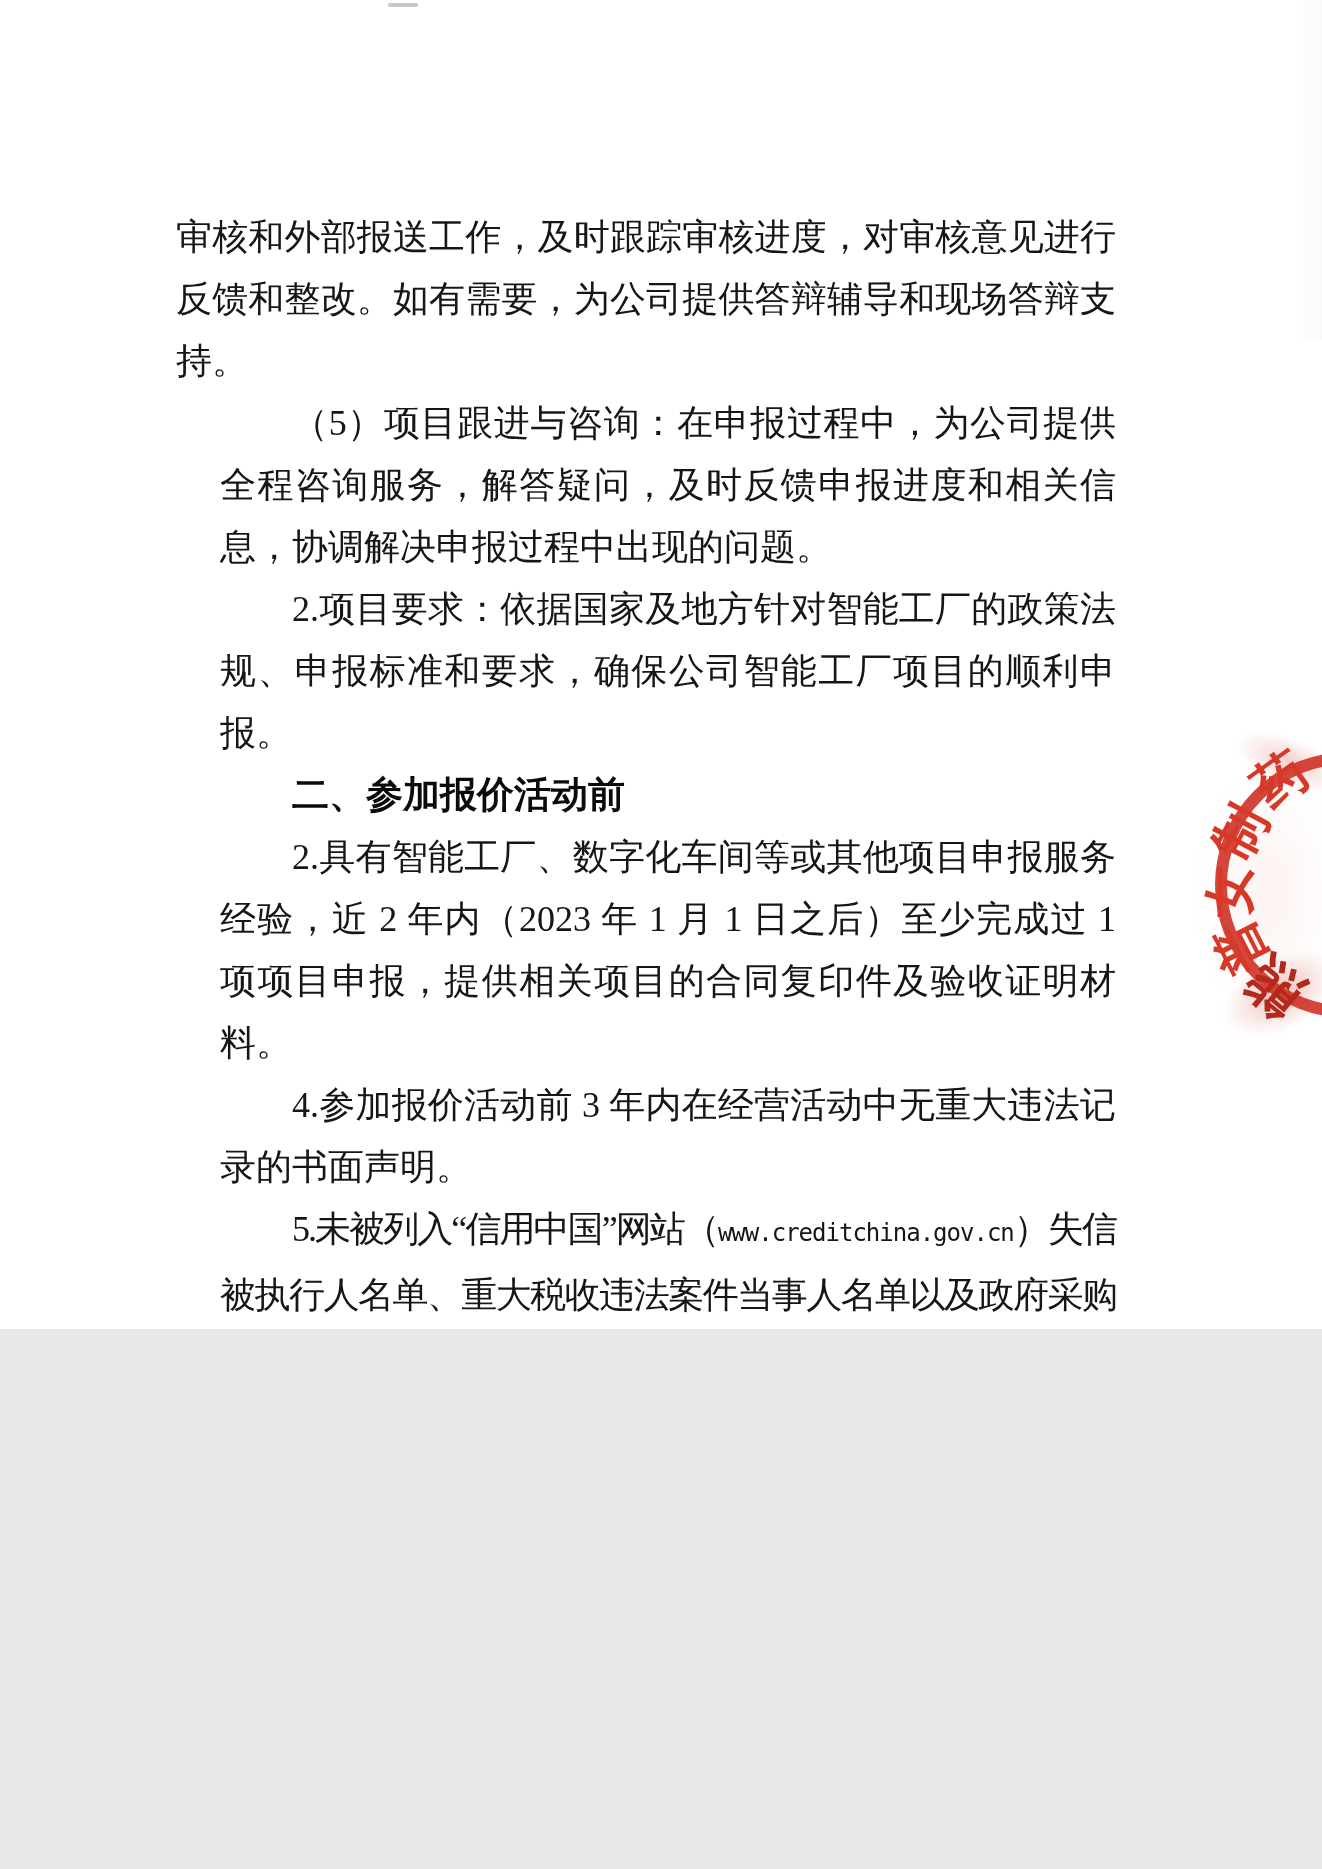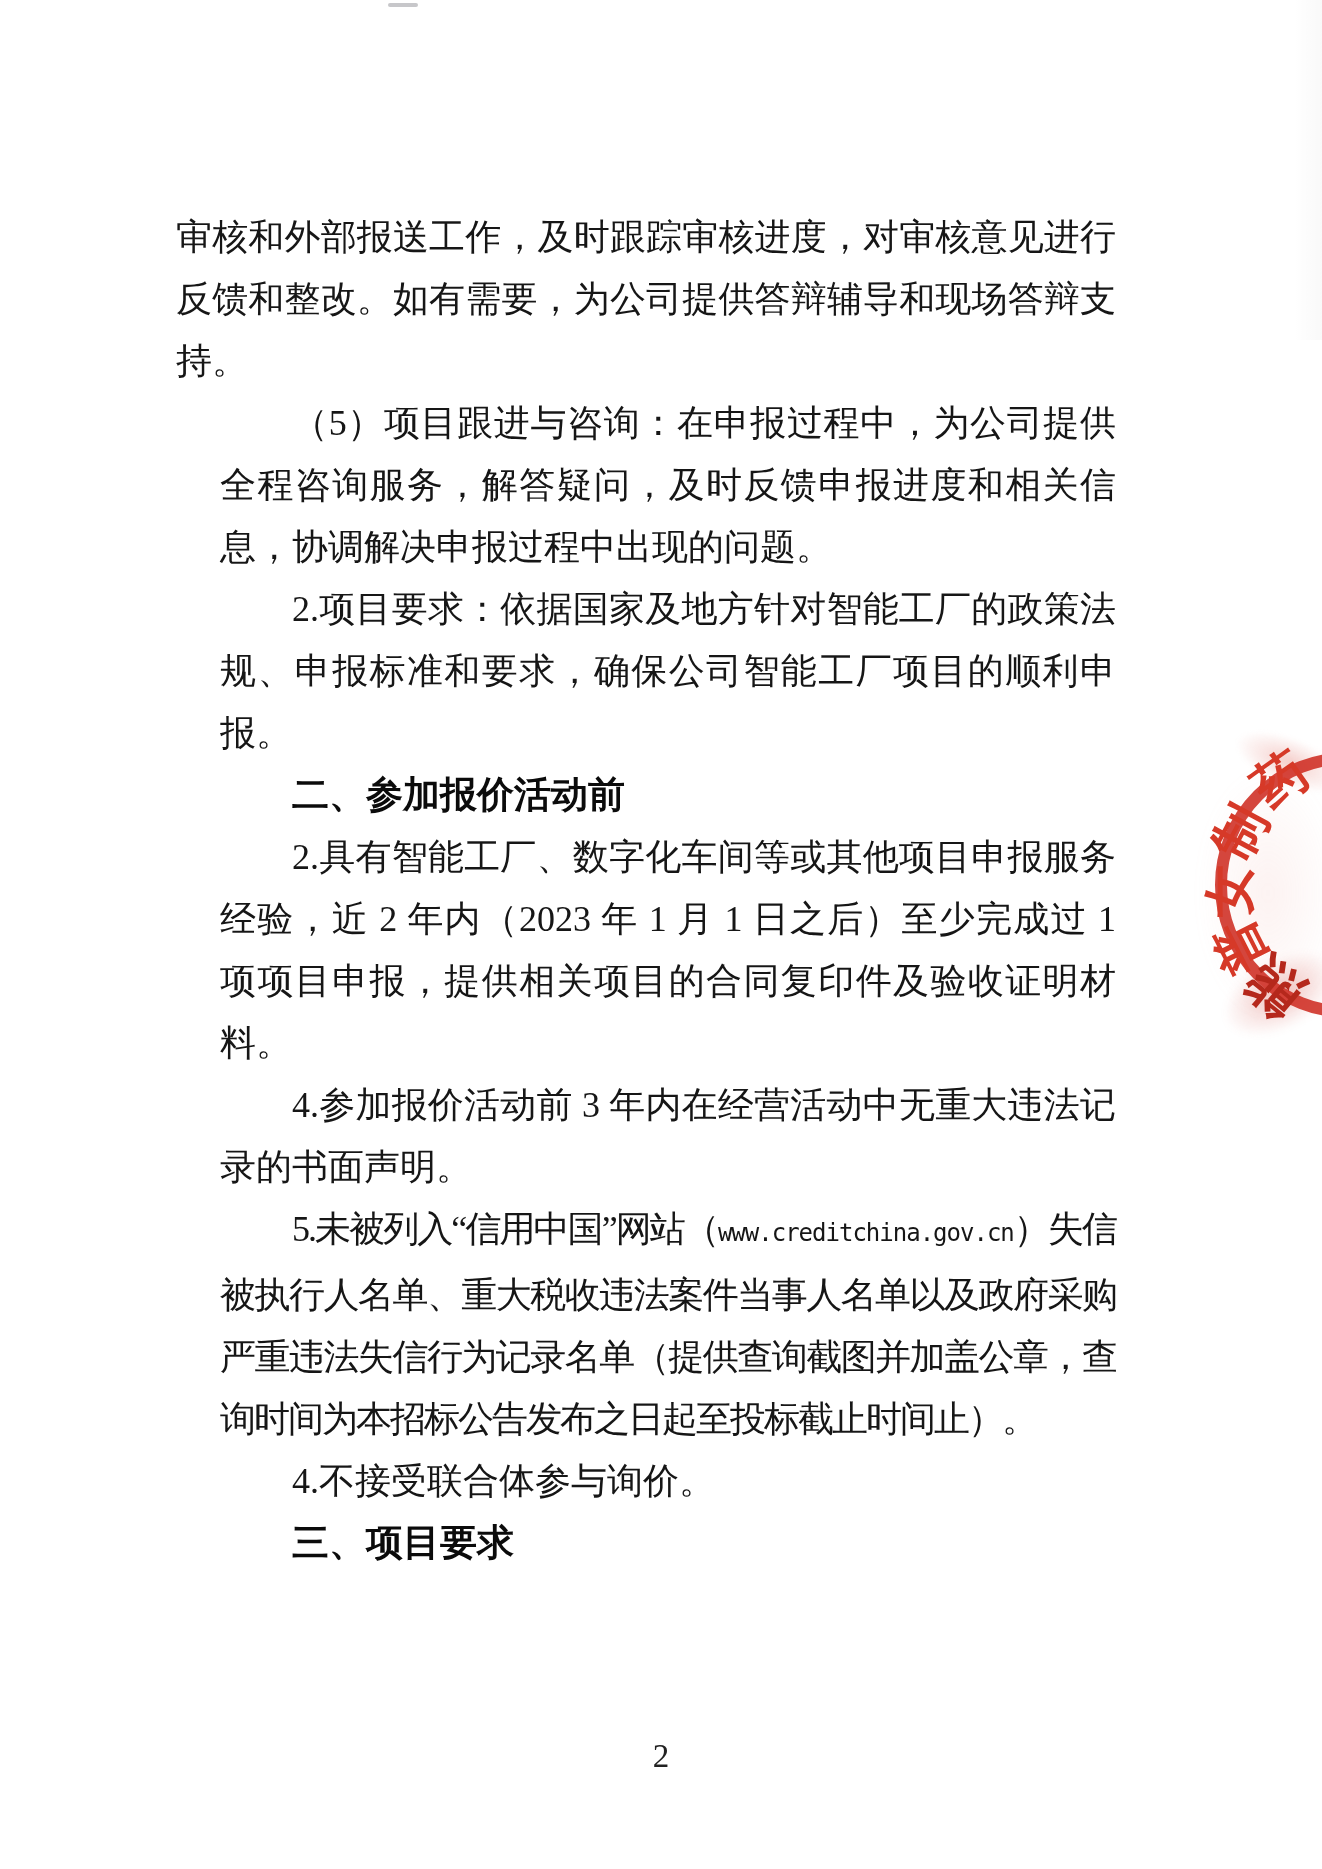--- a/index.html
+++ b/index.html
@@ -1,19 +1,19 @@
 <!DOCTYPE html>
 <html><head>
 <meta charset="utf-8">
 <style>
   html, body { margin: 0; padding: 0; background: #e8e8e8; }
   .page {
     position: relative;
     width: 1322px;
-    height: 1869px;
+    height: 1329px;
     background: #ffffff;
     overflow: hidden;
     font-family: "Liberation Serif", "DejaVu Serif", serif;
     text-decoration: underline;
   }
   .content {
     position: absolute;
     left: 176px;
     top: 206px;
     width: 940px;

